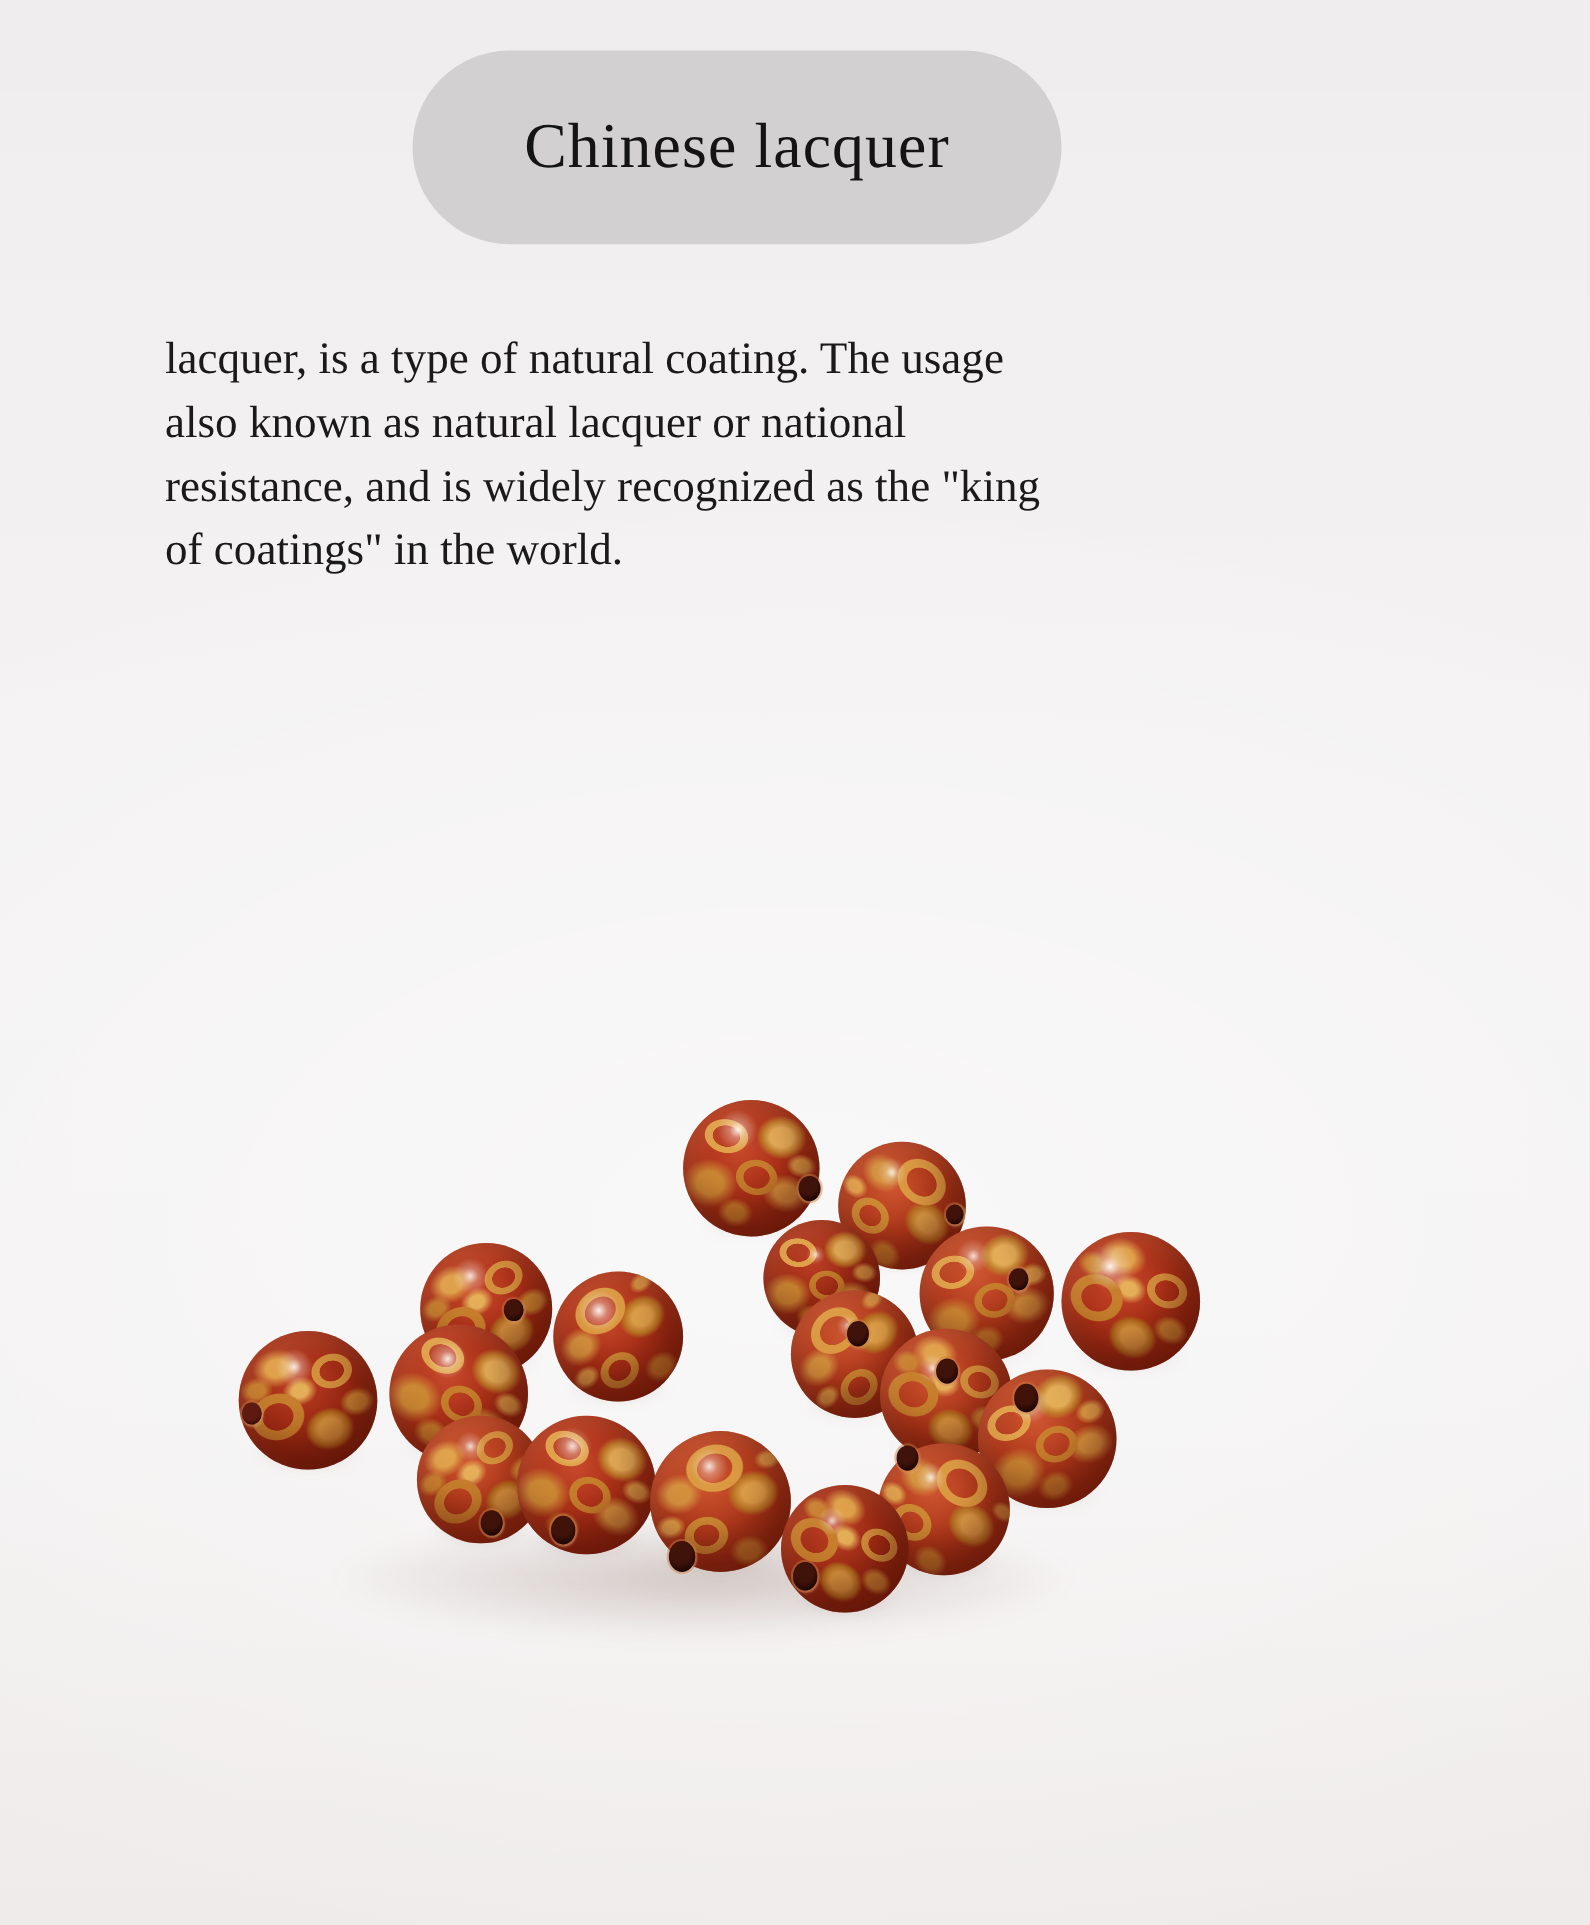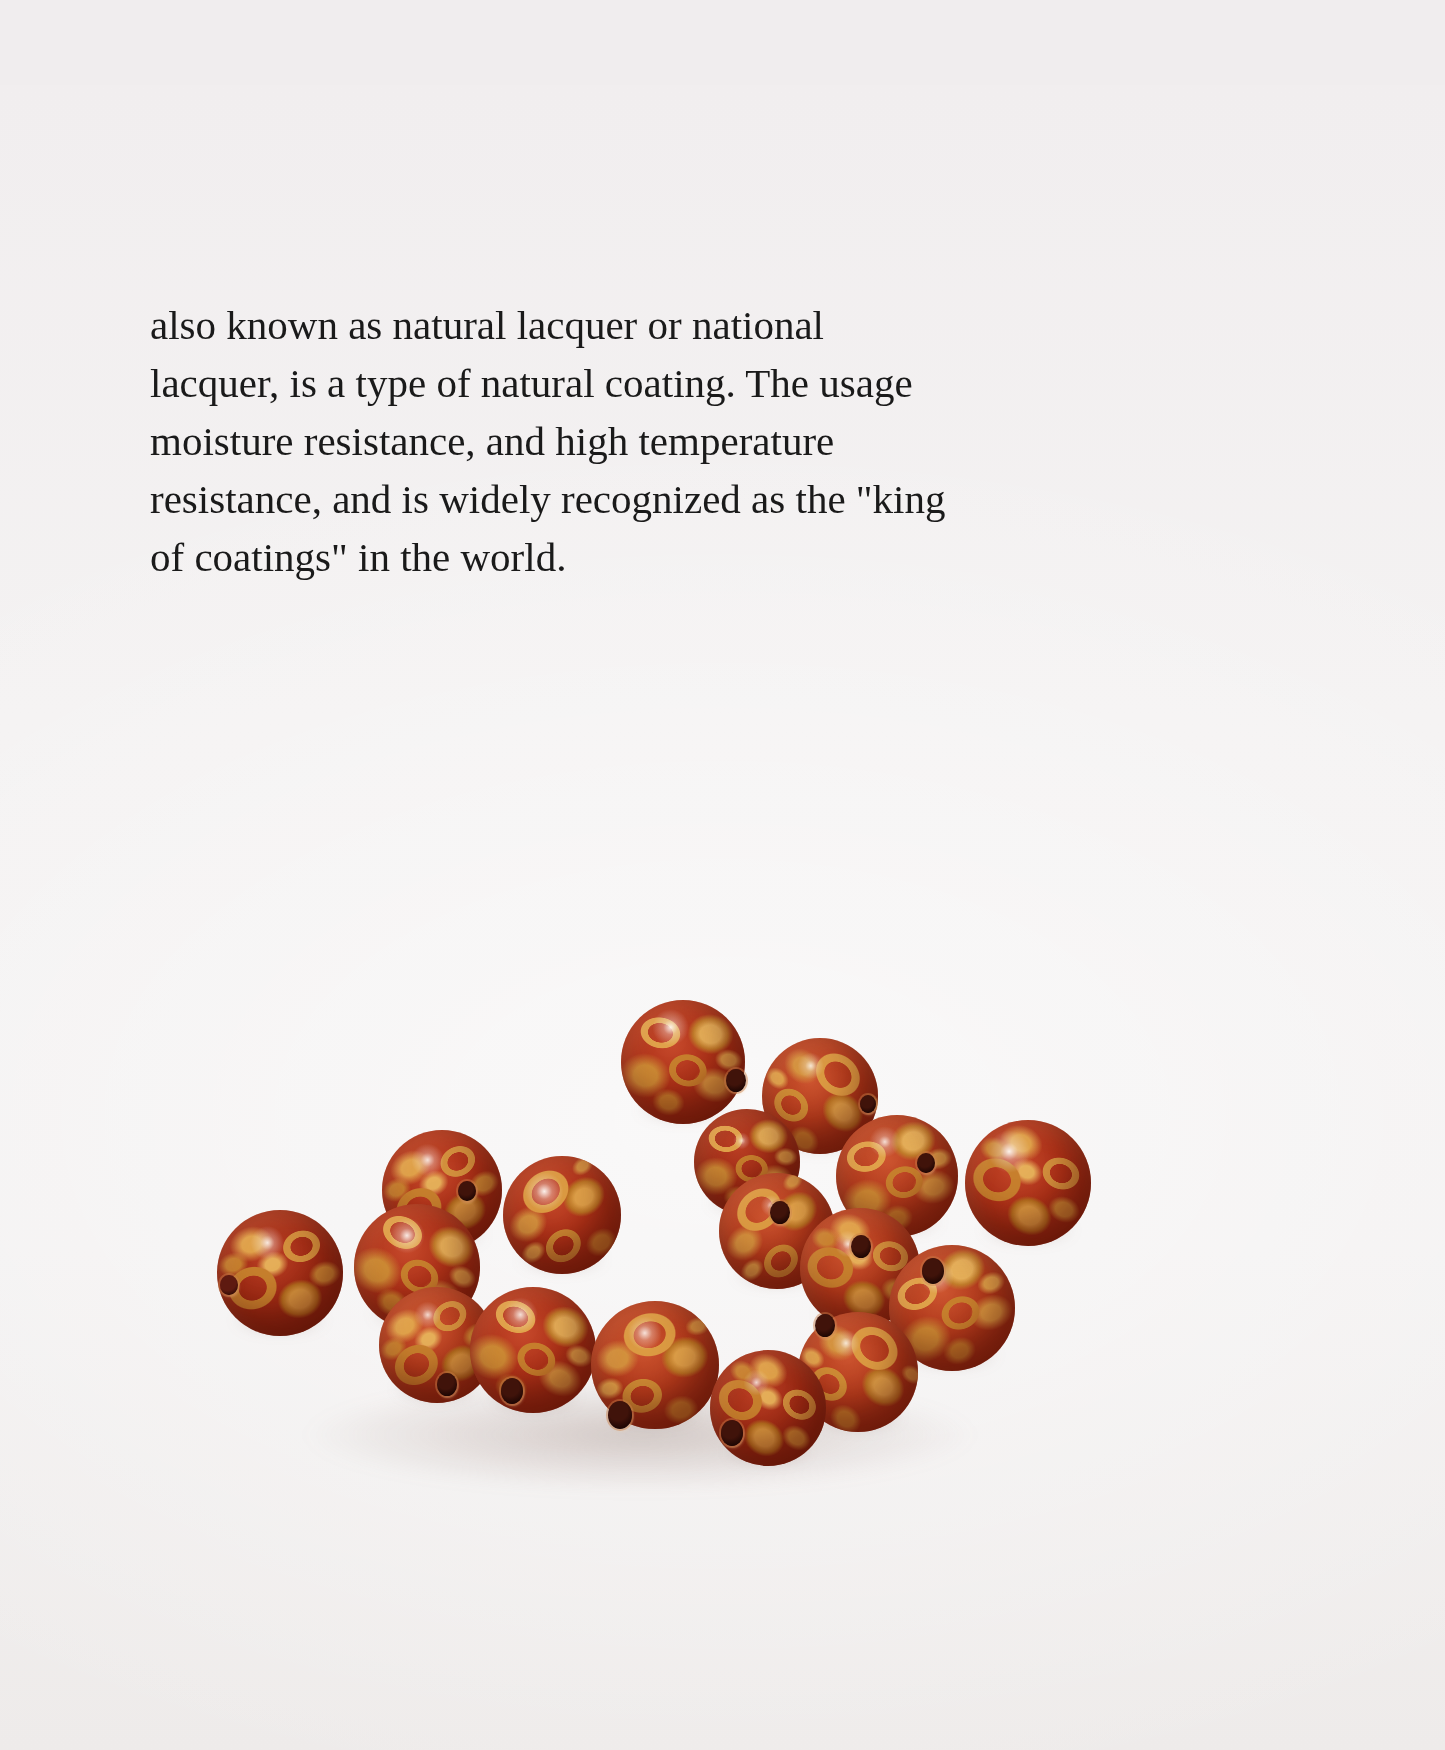--- a/index.html
+++ b/index.html
@@ -81,25 +81,27 @@
     background:radial-gradient(circle at 42% 36%,#40130a 0 42%,#1d0603 78%);
     box-shadow:0 0 0 2px rgba(200,125,70,0.45), 1px 2px 3px rgba(255,215,170,0.35);
   }
 </style>
 </head>
 <body>
 
 <div class="canvas" style="background: rgb(240, 237, 238);">
   <div class="photo-backdrop"></div>
 
+  <div class="title-pill" style="background: rgb(210, 208, 209);">
+    <span class="label" style="color: rgb(20, 20, 20);">Chinese lacquer</span>
+  </div>
 
   <div class="paragraph" id="paragraph">
+      <div class="pline">lacquer, is a type of natural coating. The usage</div>
       <div class="pline">also known as natural lacquer or national</div>
-      <div class="pline">lacquer, is a type of natural coating. The usage</div>
-      <div class="pline">moisture resistance, and high temperature</div>
       <div class="pline">resistance, and is widely recognized as the "king</div>
       <div class="pline">of coatings" in the world.</div>
     </div>
 
   <div id="photo-layer" title="Cluster of round red Chinese-lacquer beads with gold marbled patterns on a white surface">
     <div class="cluster-shadow"></div>
   <div class="bshadow" style="left: 617.9px; top: 1089.9px; width: 130.2px; height: 37.2px;"></div>
       <div class="bshadow" style="left: 379px; top: 1217px; width: 126px; height: 36px;"></div>
       <div class="bshadow" style="left: 759.1px; top: 1122.1px; width: 121.8px; height: 34.8px;"></div>
       <div class="bshadow" style="left: 832.95px; top: 1203.45px; width: 128.1px; height: 36.6px;"></div>

